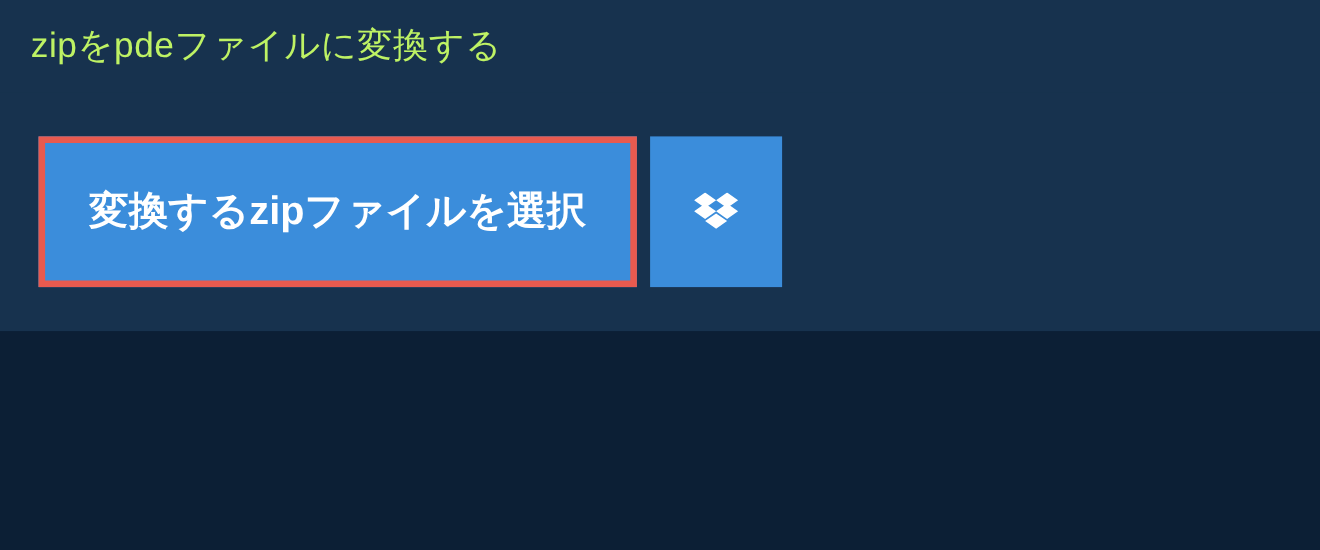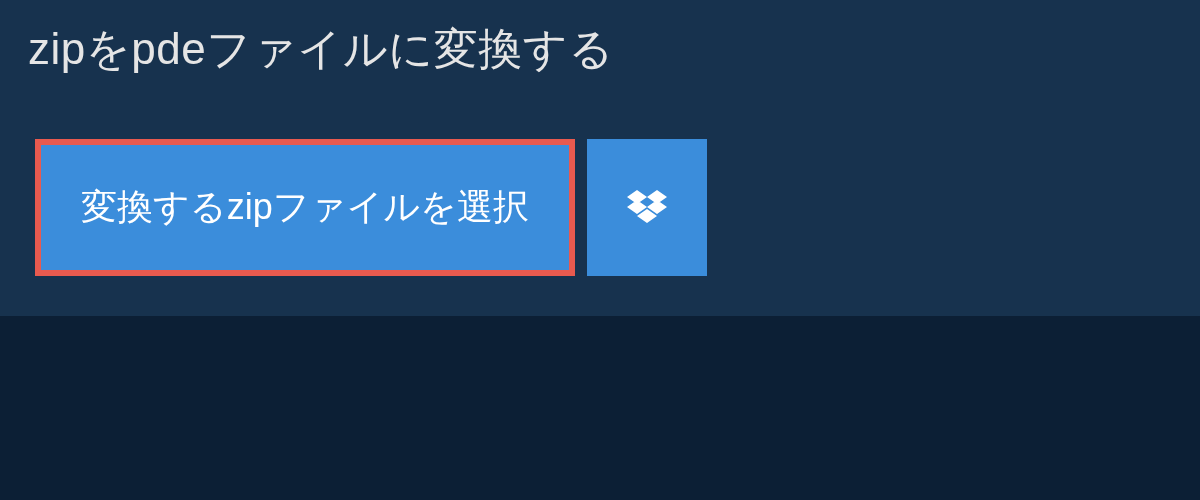--- a/index.html
+++ b/index.html
@@ -17,43 +17,43 @@
     .panel {
       background-color: #17324e;
       padding-bottom: 40px;
       width: 100%;
     }
     .header {
       background-color: #17324e;
       padding: 20px 28px;
     }
     .header-title {
-      color: #e5e5e5;
-      font-size: 44px;
+      color: #bef264;
+      font-size: 32px;
       font-weight: 400;
       letter-spacing: 0.5px;
     }
     .button-row {
       display: flex;
       gap: 12px;
       padding: 40px 35px 0 35px;
     }
     .select-button {
       background-color: #3b8ddb;
       border: 6px solid #e85a4f;
       padding: 38px 40px;
       cursor: pointer;
       display: flex;
       align-items: center;
       justify-content: center;
     }
     .select-button-text {
       color: #ffffff;
       font-size: 36px;
-      font-weight: 400;
+      font-weight: 700;
       white-space: nowrap;
     }
     .dropbox-button {
       background-color: #3b8ddb;
       width: 120px;
       display: flex;
       align-items: center;
       justify-content: center;
       cursor: pointer;
     }

